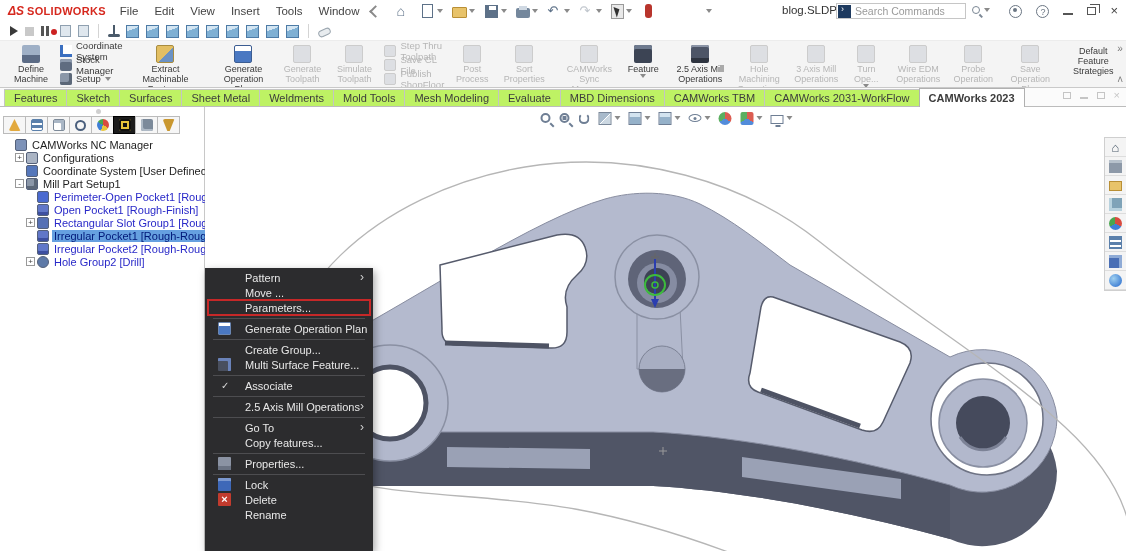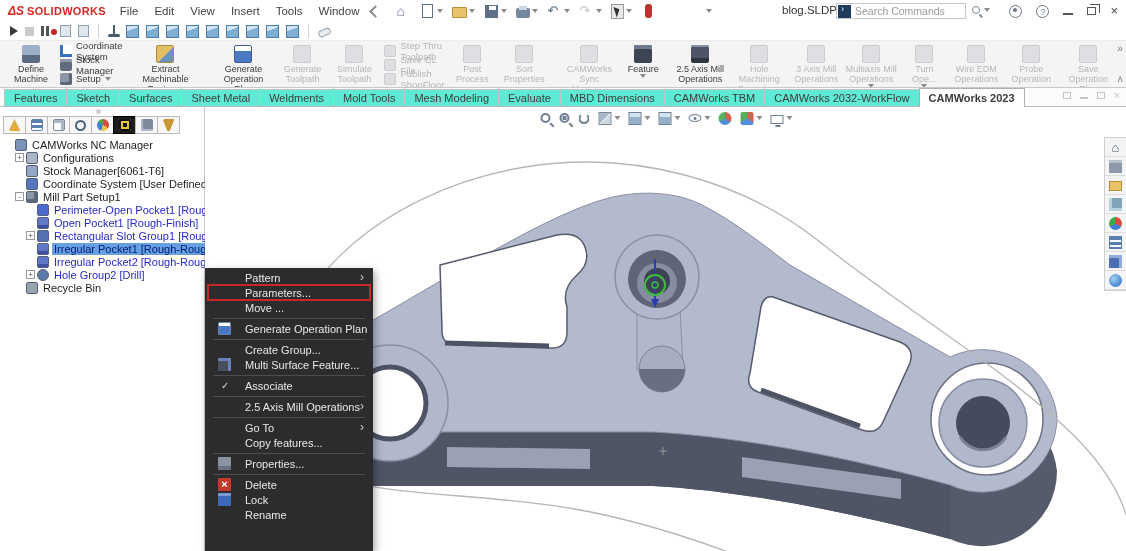--- a/index.html
+++ b/index.html
@@ -78,21 +78,21 @@
   .ric-stock-manager { background:#5f6c80; box-shadow:inset 0 3px 0 #8d9aad; }
   .ric-setup { background:#8b97a8; box-shadow:inset -3px -3px 0 #5c6878; }
   .ric-extract-features { background:linear-gradient(135deg,#e3bf63 55%,#6b92c4 55%); border:1px solid #a88c3f; }
   .ric-generate-operation-plan { background:linear-gradient(180deg,#ffffff 30%,#4a78c2 30%); border:1px solid #3c5d92; }
   .ric-feature { background:#3c4454; box-shadow:inset 0 4px 0 #6e7a8e; }
   .ric-mill-25-axis { background:linear-gradient(180deg,#4d5567 70%,#2e3440 70%); box-shadow:inset 0 2px 0 #8b94a6; }
   .rib-end { position:absolute; right:3px; top:2px; bottom:2px; display:flex; flex-direction:column; justify-content:space-between; align-items:center; color:#777; font-size:10px; }
 
   
   .tabbar { height:19px; background:#fbfbfb; display:flex; align-items:flex-end; padding-left:4px; border-bottom:1px solid #bcbcbc; position:relative; }
-  .tab { height:17px; padding:0 9px; font-size:11px; color:#3c3c3c; background:#5eead4; border:1px solid #c4c4c4; border-bottom:none; display:flex; align-items:center; margin-right:-1px; cursor:pointer; }
+  .tab { height:17px; padding:0 9px; font-size:11px; color:#3c3c3c; background:#bef264; border:1px solid #c4c4c4; border-bottom:none; display:flex; align-items:center; margin-right:-1px; cursor:pointer; }
   .tab.active { background:#fff; font-weight:bold; height:19px; margin-bottom:-1px; border-color:#b0b0b0; z-index:2; }
   .doc-ctrls { position:absolute; right:6px; top:3px; display:flex; gap:9px; align-items:center; opacity:.55; }
   .dc { width:8px; height:7px; border:1.2px solid #9a9a9a; }
   .dc-min { width:8px; height:2px; border:none; background:#9a9a9a; margin-top:4px; }
   .dc-x { border:none; width:auto; height:auto; color:#9a9a9a; font-size:11px; line-height:9px; }
 
   
   .main { position:absolute; top:107px; left:0; right:0; bottom:0; display:flex; }
 
   
@@ -358,25 +358,20 @@
       </div>
       <div class="rib-big dis">
         <div class="ric ric-hole-machining dis"></div>
         <div class="lbl" style="width: 56px;">Hole Machining Operations</div>
       </div>
       <div class="rib-big dis">
         <div class="ric ric-mill-3-axis dis"></div>
         <div class="lbl" style="width: 46px;">3 Axis Mill Operations</div>
       </div>
       <div class="rib-big dis">
-        <div class="ric ric-multiaxis-mill dis"></div>
-        <div class="lbl" style="width: 52px;">Multiaxis Mill Operations</div>
-        <span class="dd"></span>
-      </div>
-      <div class="rib-big dis">
         <div class="ric ric-turn-operations dis"></div>
         <div class="lbl" style="width: 42px;">Turn Ope...</div>
         <span class="dd"></span>
       </div>
       <div class="rib-big dis">
         <div class="ric ric-wire-edm dis"></div>
         <div class="lbl" style="width: 50px;">Wire EDM Operations</div>
       </div>
       <div class="rib-big dis">
         <div class="ric ric-probe-operation dis"></div>
@@ -399,21 +394,21 @@
       <div class="tab">Features</div>
       <div class="tab">Sketch</div>
       <div class="tab">Surfaces</div>
       <div class="tab">Sheet Metal</div>
       <div class="tab">Weldments</div>
       <div class="tab">Mold Tools</div>
       <div class="tab">Mesh Modeling</div>
       <div class="tab">Evaluate</div>
       <div class="tab">MBD Dimensions</div>
       <div class="tab">CAMWorks TBM</div>
-      <div class="tab">CAMWorks 2032-WorkFlow</div>
+      <div class="tab">CAMWorks 2031-WorkFlow</div>
       <div class="tab active">CAMWorks 2023</div>
       <div class="doc-ctrls">
         <span class="dc"></span>
         <span class="dc-min"></span>
         <span class="dc"></span>
         <span class="dc-x">×</span>
       </div>
     </div>
 
   <div class="main">
@@ -452,25 +447,20 @@
             <span class="tic tic-nc-manager"></span>
             <span class="lbl">CAMWorks NC Manager</span>
           </div>
           <div class="trow dark" style="padding-left: 15px;">
             <span class="expander">+</span>
             <span class="tic tic-configurations"></span>
             <span class="lbl">Configurations</span>
           </div>
           <div class="trow dark" style="padding-left: 15px;">
             <span class="exp-spacer"></span>
-            <span class="tic tic-stock"></span>
-            <span class="lbl">Stock Manager[6061-T6]</span>
-          </div>
-          <div class="trow dark" style="padding-left: 15px;">
-            <span class="exp-spacer"></span>
             <span class="tic tic-coordinate"></span>
             <span class="lbl">Coordinate System [User Defined]</span>
           </div>
           <div class="trow dark" style="padding-left: 15px;">
             <span class="expander">-</span>
             <span class="tic tic-setup"></span>
             <span class="lbl">Mill Part Setup1</span>
           </div>
           <div class="trow blue" style="padding-left: 26px;">
             <span class="exp-spacer"></span>
@@ -494,25 +484,20 @@
           </div>
           <div class="trow blue" style="padding-left: 26px;">
             <span class="exp-spacer"></span>
             <span class="tic tic-pocket"></span>
             <span class="lbl">Irregular Pocket2 [Rough-Rough(Rest)- Finish]</span>
           </div>
           <div class="trow blue" style="padding-left: 26px;">
             <span class="expander">+</span>
             <span class="tic tic-hole-group"></span>
             <span class="lbl">Hole Group2 [Drill]</span>
-          </div>
-          <div class="trow dark" style="padding-left: 15px;">
-            <span class="exp-spacer"></span>
-            <span class="tic tic-recycle"></span>
-            <span class="lbl">Recycle Bin</span>
           </div>
         </div>
     </div>
 
     <div class="viewport">
       <div class="headsup" id="headsup">
           <div class="hwrap">
             <div class="hic hic-zoom-fit"></div>
           </div>
           <div class="hwrap">
@@ -622,26 +607,26 @@
           </div>
         </div>
     </div>
 
     <div class="ctxmenu" id="ctxmenu">
         <div class="mitem">
           <span>Pattern</span>
           <span class="marrow">›</span>
         </div>
         <div class="mitem">
+          <span>Move ...</span>
+        </div>
+        <div class="mitem">
           <span>Parameters...</span>
           <span class="mhl" style="border-color: rgb(198, 40, 40);"></span>
         </div>
-        <div class="mitem">
-          <span>Move ...</span>
-        </div>
         <div class="msep"></div>
         <div class="mitem">
           <span class="mic mic-generate-operation-plan"></span>
           <span>Generate Operation Plan</span>
         </div>
         <div class="msep"></div>
         <div class="mitem">
           <span>Create Group...</span>
         </div>
         <div class="mitem">
@@ -666,25 +651,25 @@
         <div class="mitem">
           <span>Copy features...</span>
         </div>
         <div class="msep"></div>
         <div class="mitem">
           <span class="mic mic-properties"></span>
           <span>Properties...</span>
         </div>
         <div class="msep"></div>
         <div class="mitem">
+          <span class="mic mic-lock"></span>
+          <span>Lock</span>
+        </div>
+        <div class="mitem">
           <span class="mic mic-delete"></span>
           <span>Delete</span>
         </div>
         <div class="mitem">
-          <span class="mic mic-lock"></span>
-          <span>Lock</span>
-        </div>
-        <div class="mitem">
           <span>Rename</span>
         </div>
       </div>
   </div>
 </div>
 
 </body></html>

